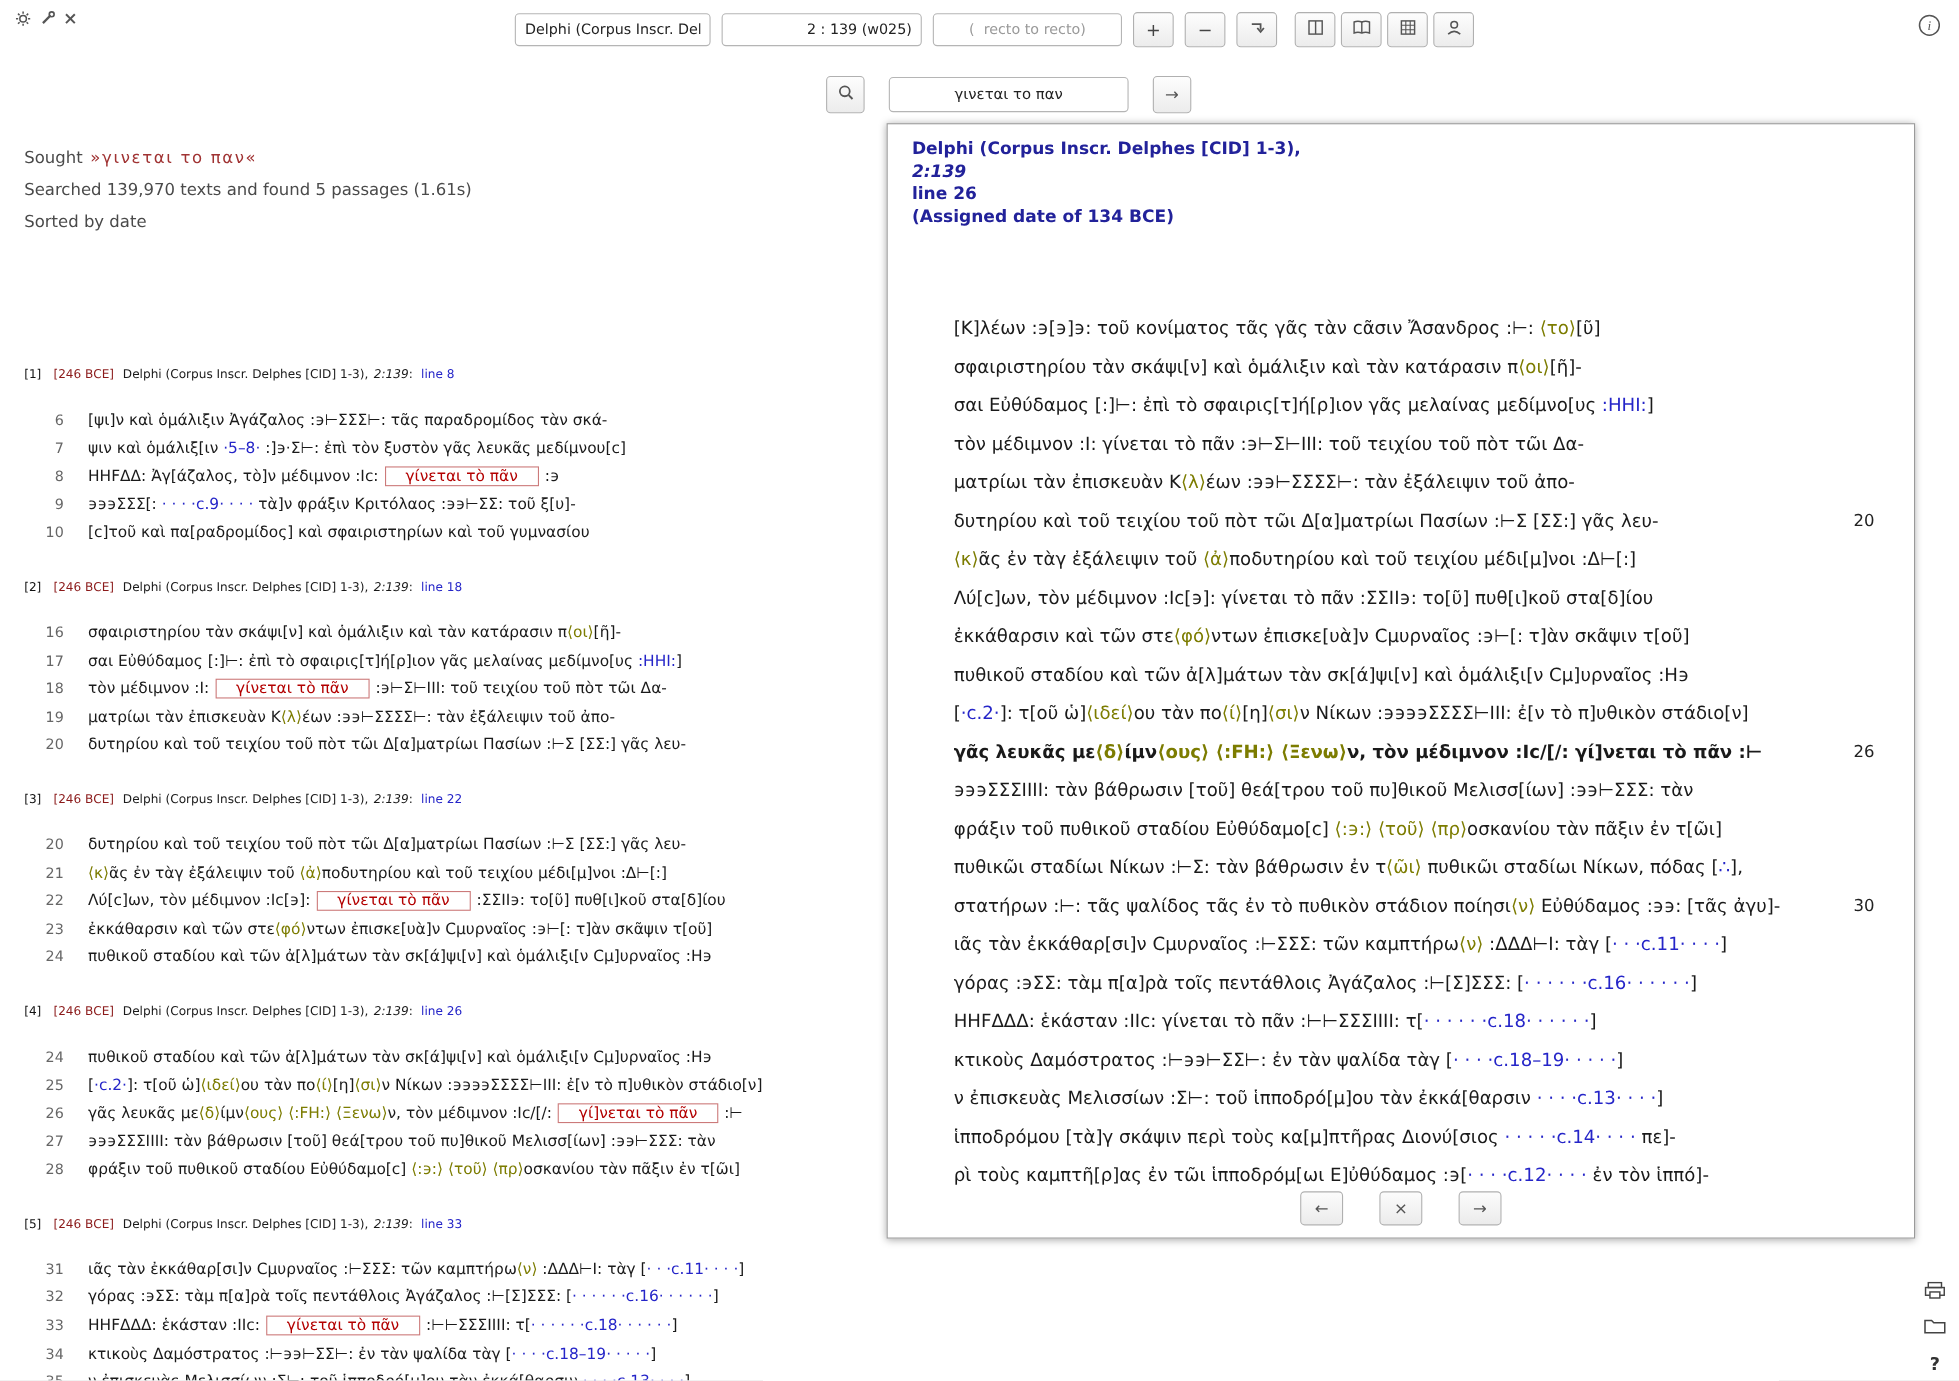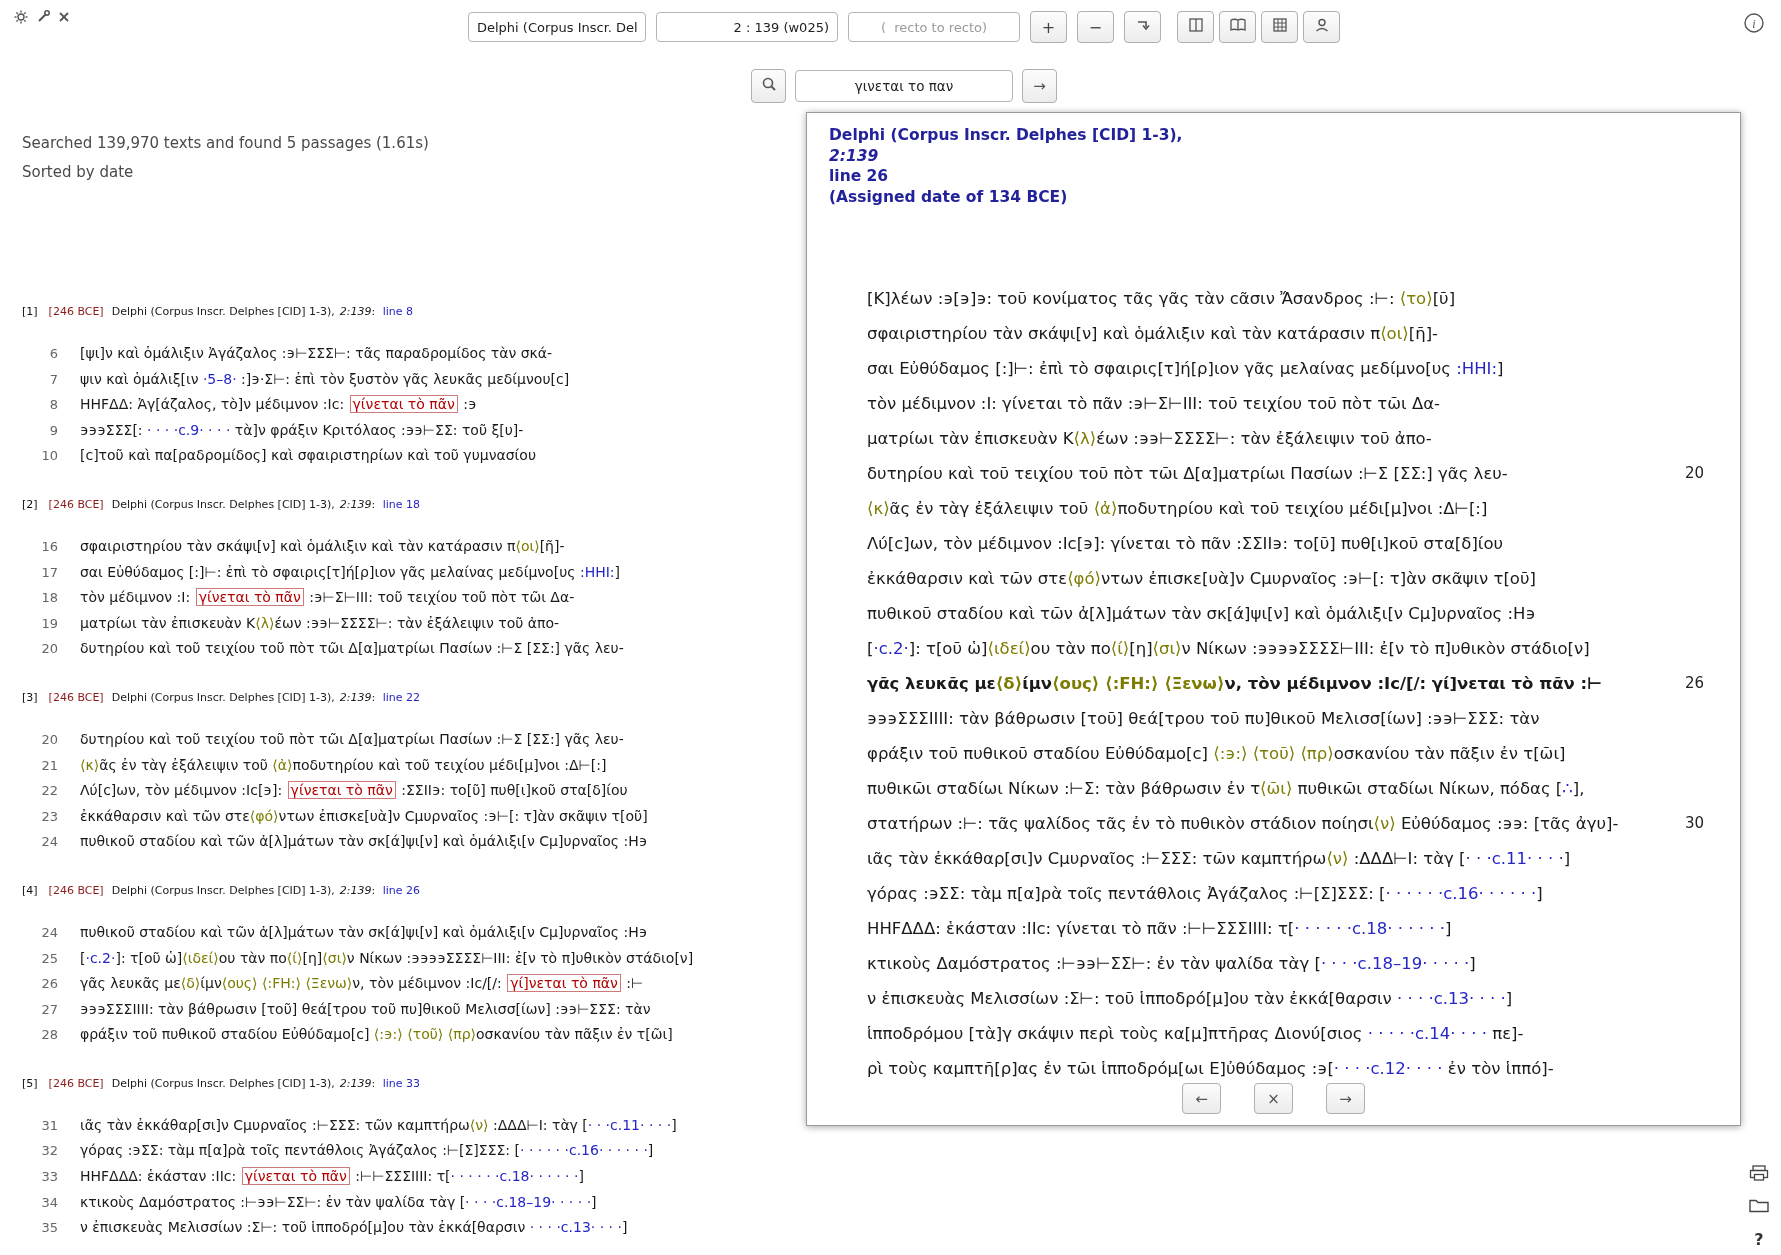--- a/index.html
+++ b/index.html
@@ -18,21 +18,21 @@
   .f1{width:178px}
   .f2{width:182px;text-align:right}
   .f3{width:172px;text-align:center;color:#9a9a9a}
   .tb-btn{width:37px;height:32px;border:1px solid #b0b0b0;border-radius:4px;
           background:linear-gradient(#fdfdfd,#ececec);font-size:16px;color:#444;
           display:flex;align-items:center;justify-content:center;cursor:pointer;font-family:inherit}
   .tb-group{display:flex;gap:5px;margin-left:6px}
   .info-icon{position:absolute;right:16px;top:12px;cursor:pointer}
 
   
-  .searchbar{position:absolute;left:751px;top:69px;display:flex;gap:9px;align-items:center}
+  .searchbar{position:absolute;left:751px;top:69px;display:flex;gap:22px;align-items:center}
   .sb-btn{width:35px;height:34px;border:1px solid #b0b0b0;border-radius:4px;
           background:linear-gradient(#fdfdfd,#ececec);display:flex;align-items:center;
           justify-content:center;cursor:pointer;color:#555;font-size:15px;font-family:inherit}
   .sb-input{width:218px;height:32px;text-align:center;font-size:13.5px;border:1px solid #b5b5b5;
             border-radius:4px;font-family:inherit;color:#222}
 
   
   .results{position:absolute;left:22px;top:132px;width:760px}
   .sought,.summary,.sorted{font-size:15px;color:#4a4a4a;line-height:22px}
   .sought{margin-bottom:7px}
@@ -43,21 +43,21 @@
   .result-head{font-size:11px;line-height:19px;margin-bottom:20px;white-space:nowrap}
   .res-idx{color:#111}
   .res-date{color:#8b1a1a;margin-left:11px}
   .res-work{margin-left:8px}
   .res-loc{font-style:italic;margin-left:5px}
   .res-link{color:#2525c8;text-decoration:none;margin-left:4px;cursor:pointer}
   .res-line{display:flex;line-height:25.6px;font-size:14px;white-space:nowrap}
   .res-line-num{width:58px;text-align:right;color:#666;font-size:13px;flex:none;padding-right:22px}
 
   
-  .seg-h{color:#b30000;border:1px solid #cc7a7a;padding:0 2px;margin:0 1px}
+  .seg-h{color:#b30000;border:1px solid #cc7a7a;padding:0 18px;margin:0 1px}
   .seg-i{color:#7c7c00}
   .seg-b{color:#2525c8}
 
   
   .viewer{position:absolute;left:806px;top:112px;width:935px;height:1014px;background:#fff;
           border:1px solid #9a9a9a;box-shadow:0 1px 7px rgba(0,0,0,.35)}
   .v-title{position:absolute;left:22px;top:12px;color:#22229a;font-weight:bold;
            font-size:15.5px;line-height:20.5px}
   .v-loc{font-style:italic}
   .v-body{position:absolute;left:60px;top:168px;right:40px}
@@ -167,20 +167,23 @@
             <line x1="10.5" y1="10.5" x2="14" y2="14" stroke="#555" stroke-width="1.8"></line>
           </svg></span>
     </button>
     <input class="sb-input" value="γινεται το παν" style="">
     <button class="sb-btn">
       <span>→</span>
     </button>
   </div>
 
   <div class="results">
+    <div class="sought">
+      <span class="sought-label">Sought</span><span class="sought-query">»γινεται το παν«</span>
+    </div>
     <div class="summary">Searched 139,970 texts and found 5 passages (1.61s)</div>
     <div class="sorted">Sorted by date</div>
     <div>
         <div class="result-block">
           <div class="result-head"><span class="res-idx">[1]</span><span class="res-date">[246 BCE]</span><span class="res-work">Delphi (Corpus Inscr. Delphes [CID] 1-3),</span><span class="res-loc">2:139</span>: <a class="res-link" href="#">line 8</a></div>
           <div class="result-lines">
             <div class="res-line">
               <span class="res-line-num">6</span>
               <span class="res-line-text">[ψι]ν καὶ ὁμάλιξιν Ἀγάζαλος :϶⊢ΣΣΣ⊢: τᾶς παραδρομίδος τὰν σκά-</span>
             </div>

